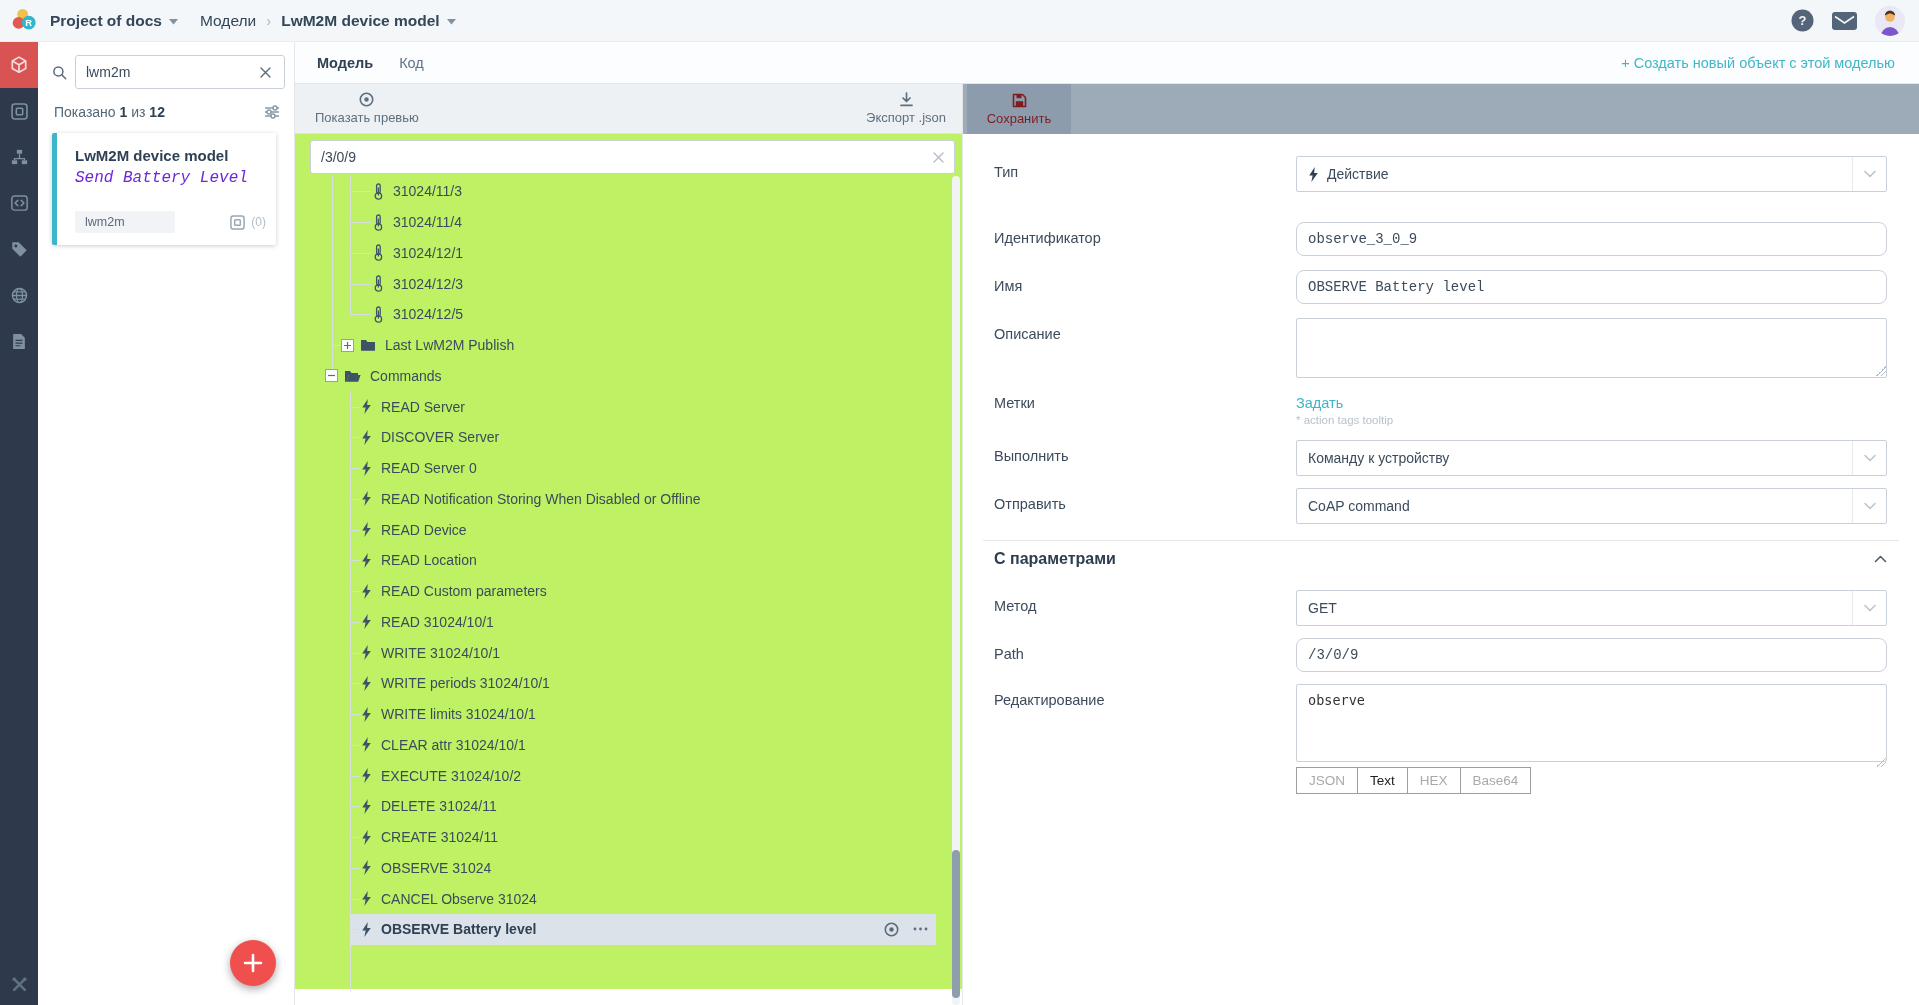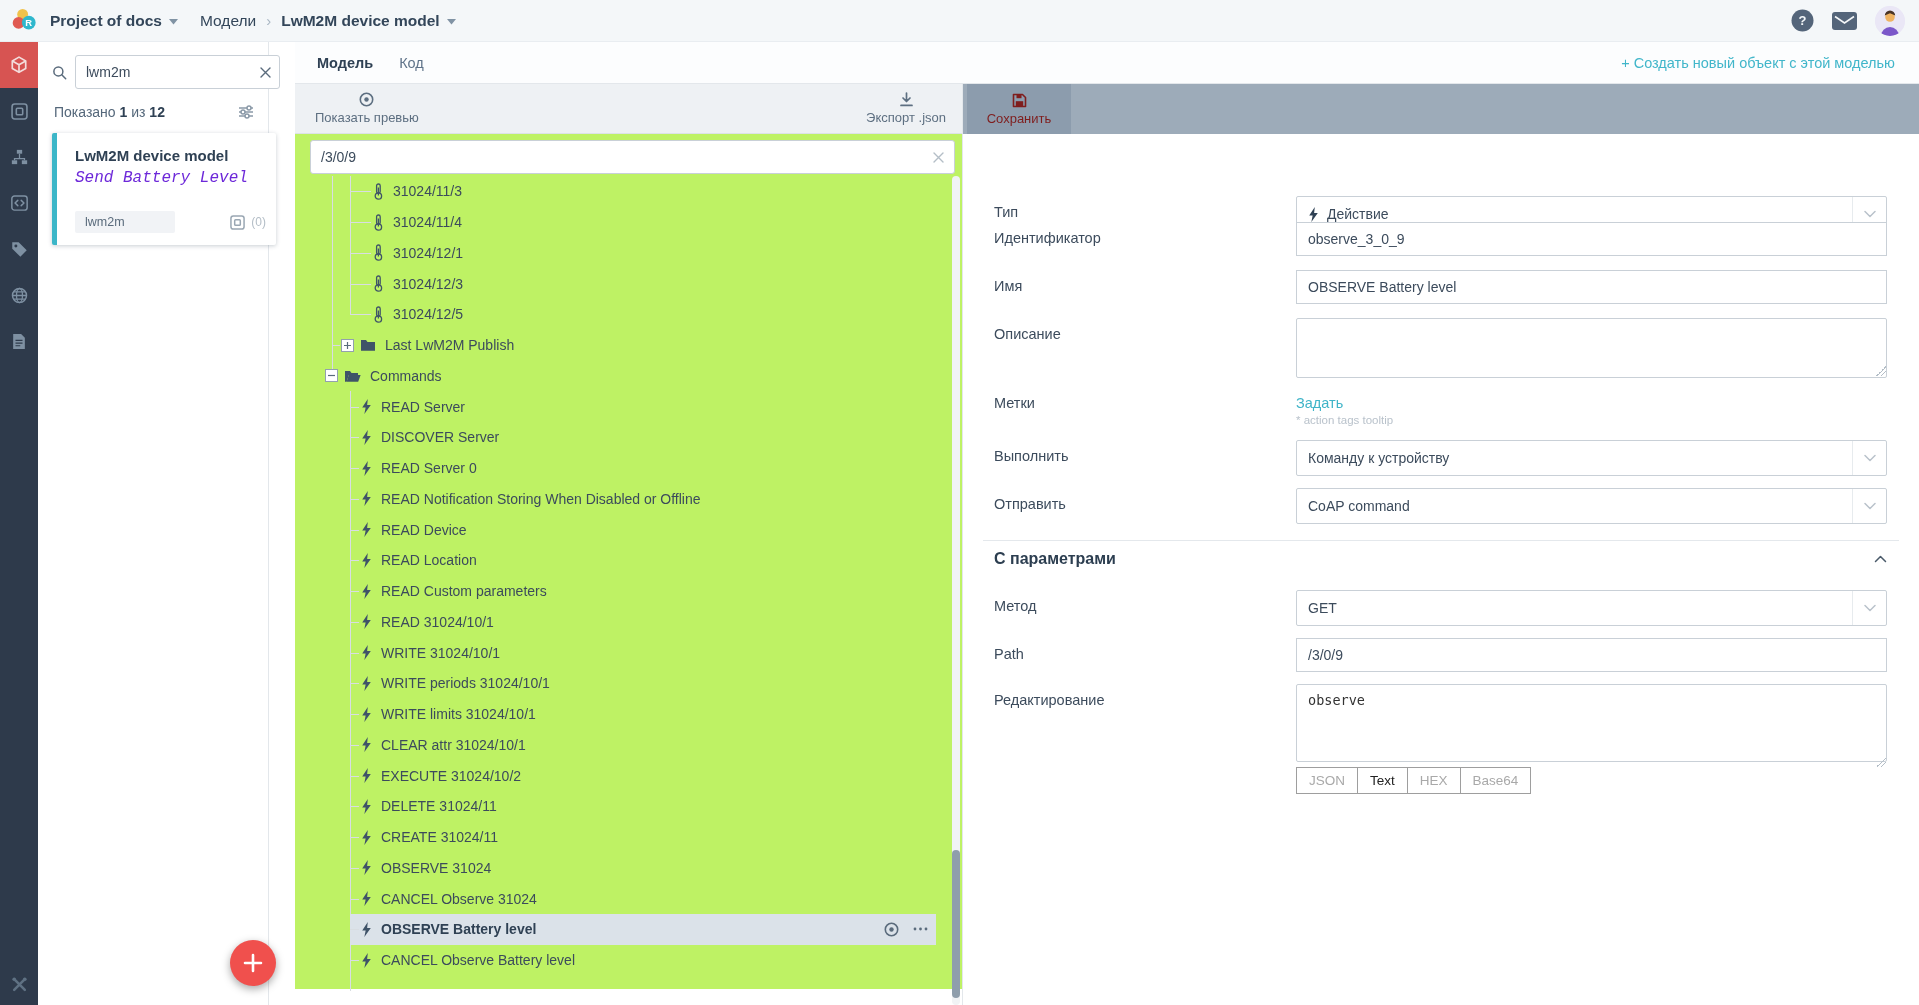--- a/index.html
+++ b/index.html
@@ -23,21 +23,21 @@
   #help-btn, #mail-btn { color:#54657a; }
   #avatar { width:30px; height:30px; border-radius:50%; background:#eae7f6; overflow:hidden; }
 
   
   #sidebar { position:absolute; left:0; top:42px; width:38px; height:963px; background:#2e3a4b; z-index:4; }
   .sb-item { width:38px; height:46px; display:flex; align-items:center; justify-content:center; color:#7e90a2; }
   .sb-item.active { background:#d75452; color:#f3dddc; }
   #sidebar-bottom { position:absolute; left:0; bottom:12px; width:38px; display:flex; justify-content:center; color:#5f7183; }
 
   
-  #leftpanel { position:absolute; left:38px; top:42px; width:231px; height:963px;
+  #leftpanel { position:absolute; left:38px; top:42px; width:257px; height:963px;
                background:#fff; border-right:1px solid #e3e7eb; }
   #lp-search { position:absolute; left:0; top:12px; width:100%; height:36px; display:flex; align-items:center; }
   #lp-search .icon { margin-left:14px; color:#5a6b7c; }
   #lp-search-box { margin-left:8px; width:210px; height:34px; border:1px solid #c9d0d7; border-radius:3px;
                    background:#fff; display:flex; align-items:center; }
   #lp-search-input { border:none; outline:none; width:170px; padding-left:10px; font-size:14px; color:#3c4b5c;
                      font-family:"Liberation Sans",sans-serif; background:transparent; }
   #lp-clear { margin-left:auto; margin-right:8px; color:#b4bec7; }
   #lp-results { position:absolute; left:16px; top:62px; right:14px; display:flex; align-items:center;
                 color:#54677a; font-size:14px; }
@@ -103,29 +103,29 @@
               display:flex; flex-direction:column; align-items:center; justify-content:center; gap:3px;
               color:#7f1d1d; font-size:13px; }
   .frow { position:absolute; left:31px; right:32px; display:flex; align-items:flex-start; }
   .flabel { width:302px; padding-top:8px; color:#3c4b5c; font-size:14.5px; flex:none; }
   .fctrl { flex:1; }
   .fselect { height:36px; border:1px solid #c9d0d7; border-radius:2px; background:#fff;
              display:flex; align-items:center; padding-left:11px; color:#3c4b5c; }
   .fselect .sel-icon { margin-right:8px; color:#2f4154; }
   .sel-arrow { margin-left:auto; height:100%; width:34px; border-left:1px solid #e7ebee;
                display:flex; align-items:center; justify-content:center; color:#b9c2cb; }
-  .finput { width:100%; height:34px; border:1px solid #c9d0d7; border-radius:0; padding:0 11px;
-            font-size:14px; color:#3c4b5c; font-family:Liberation Sans, sans-serif; outline:none; background:#fff; }
+  .finput { width:100%; height:34px; border:1px solid #c9d0d7; border-radius:8px; padding:0 11px;
+            font-size:14px; color:#3c4b5c; font-family:Liberation Mono, monospace; outline:none; background:#fff; }
   .ftextarea { width:100%; border:1px solid #c9d0d7; border-radius:2px; padding:7px 11px; resize:none;
                font-size:14px; color:#3c4b5c; outline:none; background:#fff; position:relative; }
   #desc-textarea { height:60px; font-family:"Liberation Sans",sans-serif; }
   #edit-textarea { height:78px; font-family:"DejaVu Sans Mono", monospace; font-size:13.5px; color:#333; }
   .resize-corner { position:absolute; right:1px; width:10px; height:10px;
                    background:linear-gradient(135deg, transparent 50%, #b4bec7 50%, #b4bec7 56%, transparent 56%, transparent 72%, #b4bec7 72%, #b4bec7 78%, transparent 78%); }
-  #r-type { top:72px;margin-top:40px; } #r-id { top:138px; } #r-name { top:186px; } #r-desc { top:234px; }
+  #r-type { top:72px; } #r-id { top:138px; } #r-name { top:186px; } #r-desc { top:234px; }
   #r-tags { top:303px; } #r-exec { top:356px; } #r-send { top:404px; }
   #form-divider { position:absolute; left:20px; right:20px; top:456px; height:1px; background:#e4e8ec; }
   #params-header { position:absolute; left:31px; right:32px; top:466px; display:flex; align-items:center; }
   #params-title { font-size:16px; font-weight:bold; color:#2c3e50; }
   #params-collapse { margin-left:auto; color:#4a5a6a; }
   #r-method { top:506px; } #r-path { top:554px; } #r-edit { top:600px; }
   #tags-link { color:#3fb4c8; font-size:14.5px; padding-top:8px; display:inline-block; }
   #tags-hint { color:#b9c2cb; font-size:11.5px; margin-top:3px; }
   #fmt-tabs { display:flex; margin-top:2px; }
   .fmt-tab { border:1px solid #9e9e9e; border-left:none; background:#fff; color:#a9a9a9; font-size:13.5px;
@@ -583,28 +583,20 @@
           </span>
           <span class="icon act">
             <svg width="15" height="4" viewBox="0 0 15 4">
               <circle cx="2" cy="2" r="1.4" fill="currentColor"></circle>
               <circle cx="7.5" cy="2" r="1.4" fill="currentColor"></circle>
               <circle cx="13" cy="2" r="1.4" fill="currentColor"></circle>
             </svg>
           </span>
         </span>
       </div>
-      <div class="trow t-cmd">
-        <span class="icon titem">
-          <svg width="11" height="15" viewBox="0 0 10 14">
-            <path d="M6.2 0 1 8h3.2L3 14 9 5.5H5.6Z" fill="currentColor"></path>
-          </svg>
-        </span>
-        <span class="tlabel">CANCEL Observe Battery level</span>
-      </div>
     </div>
   <div id="tree-scroll-track">
     <div id="tree-scroll-thumb"></div>
   </div>
 </div>
 
 <div id="rightpanel">
   <div id="saveband">
     <div id="save-btn">
       <span class="icon">

